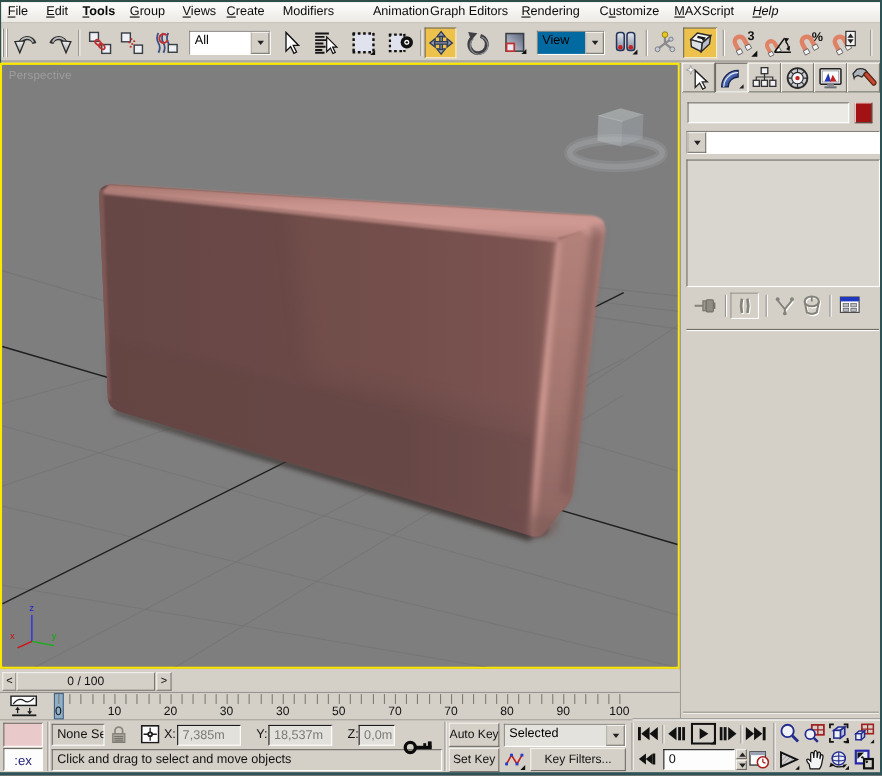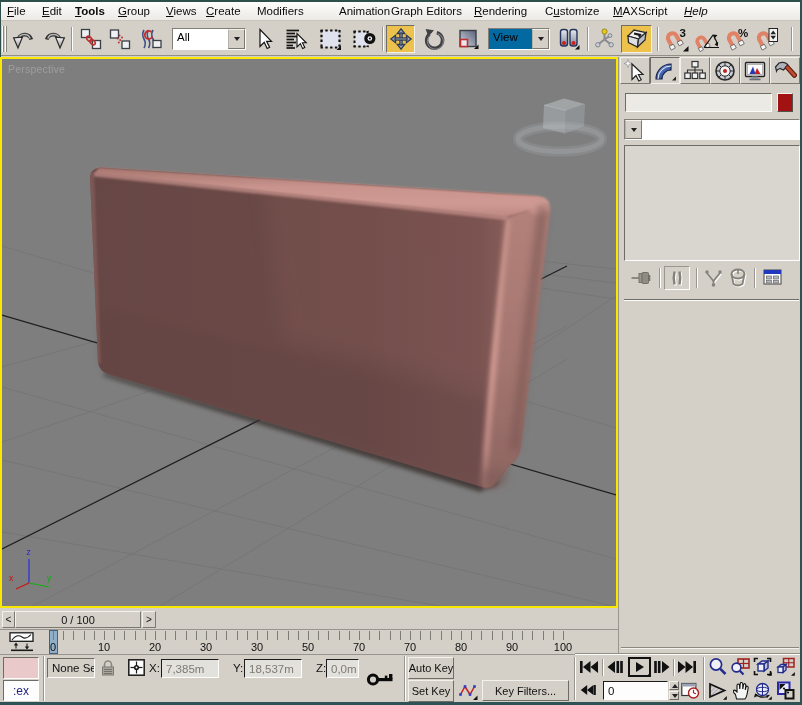--- a/index.html
+++ b/index.html
@@ -719,20 +719,21 @@
           <polygon points="18,17.5 15.8,14.5 20.2,14.5" fill="#1a1a1a"></polygon>
           <rect x="2" y="17.5" width="22" height="1.6" fill="#1a1a1a"></rect>
         </svg></div>
   </div>
 
   <div class="abs" id="statusbar">
       <div class="srow-field" style="left:3px;top:2px;width:36px;height:22px;background:#e9c9c9;"></div>
       <div class="srow-field" style="left:3px;top:25px;width:36px;height:21px;background:#fdfdfd;color:#23237d;padding-left:9px;font-size:12px;">:ex</div>
       <div class="vsep" style="left:43px;top:1px;height:45px;"></div>
       <div class="srow-field" style="left:47px;top:3px;width:48px;height:20px;">None Se</div>
+      <div class="srow-field" style="left:47px;top:26px;width:355px;height:20px;">Click and drag to select and move objects</div>
       <div class="icon-btn" style="left:101px;top:5px;width:14px;height:16px;">
         <svg width="14" height="16" viewBox="0 0 14 16">
           <path d="M3.5,7 L3.5,4.5 A3.5,3.5 0 0 1 10.5,4.5 L10.5,7" fill="none" stroke="#8a887e" stroke-width="1.6"></path>
           <rect x="1.5" y="7" width="11" height="8" fill="#a8a69c" stroke="#7c7a72" stroke-width="1"></rect>
           <g stroke="#74726a" stroke-width="1">
             <line x1="3" y1="9.5" x2="11" y2="9.5"></line>
             <line x1="3" y1="11.5" x2="11" y2="11.5"></line>
             <line x1="3" y1="13.5" x2="11" y2="13.5"></line>
           </g>
         </svg>
@@ -756,20 +757,26 @@
         <svg width="30" height="24" viewBox="0 0 30 24">
           <circle cx="7" cy="13.5" r="4.6" fill="none" stroke="#0a0a0a" stroke-width="3"></circle>
           <rect x="11.5" y="12" width="15" height="3.2" fill="#0a0a0a"></rect>
           <rect x="23" y="8" width="3.4" height="5" fill="#0a0a0a"></rect>
           <rect x="18.8" y="9.6" width="2.6" height="2.6" fill="#0a0a0a"></rect>
         </svg>
       </div>
       <div class="vsep" style="left:404px;top:1px;height:45px;"></div>
       <div class="push-btn" style="left:408px;top:2px;width:46px;height:22px;">Auto Key</div>
       <div class="push-btn" style="left:408px;top:25px;width:46px;height:22px;">Set Key</div>
+      <div class="combo" style="left: 458px; top: 3px; width: 111px; height: 21px; position: absolute;">
+        <div class="cfield" style="background: rgb(228, 226, 220);">Selected</div>
+        <div class="cdd">
+          <div class="arrow-down"></div>
+        </div>
+      </div>
       <div class="icon-btn" style="left:457px;top:25px;width:21px;height:21px;">
         <svg width="20" height="21" viewBox="0 0 20 21">
           <polyline points="2.5,14.5 7,6.5 12,14.5 16.5,6.5" fill="none" stroke="#c22020" stroke-width="1.5"></polyline>
           <g fill="#2a3cc8">
             <rect x="1.2" y="13.2" width="2.6" height="2.6"></rect>
             <rect x="5.7" y="5.2" width="2.6" height="2.6"></rect>
             <rect x="10.7" y="13.2" width="2.6" height="2.6"></rect>
             <rect x="15.2" y="5.2" width="2.6" height="2.6"></rect>
           </g>
           <polygon points="15,20 19.5,20 19.5,15.5" fill="#111"></polygon>

